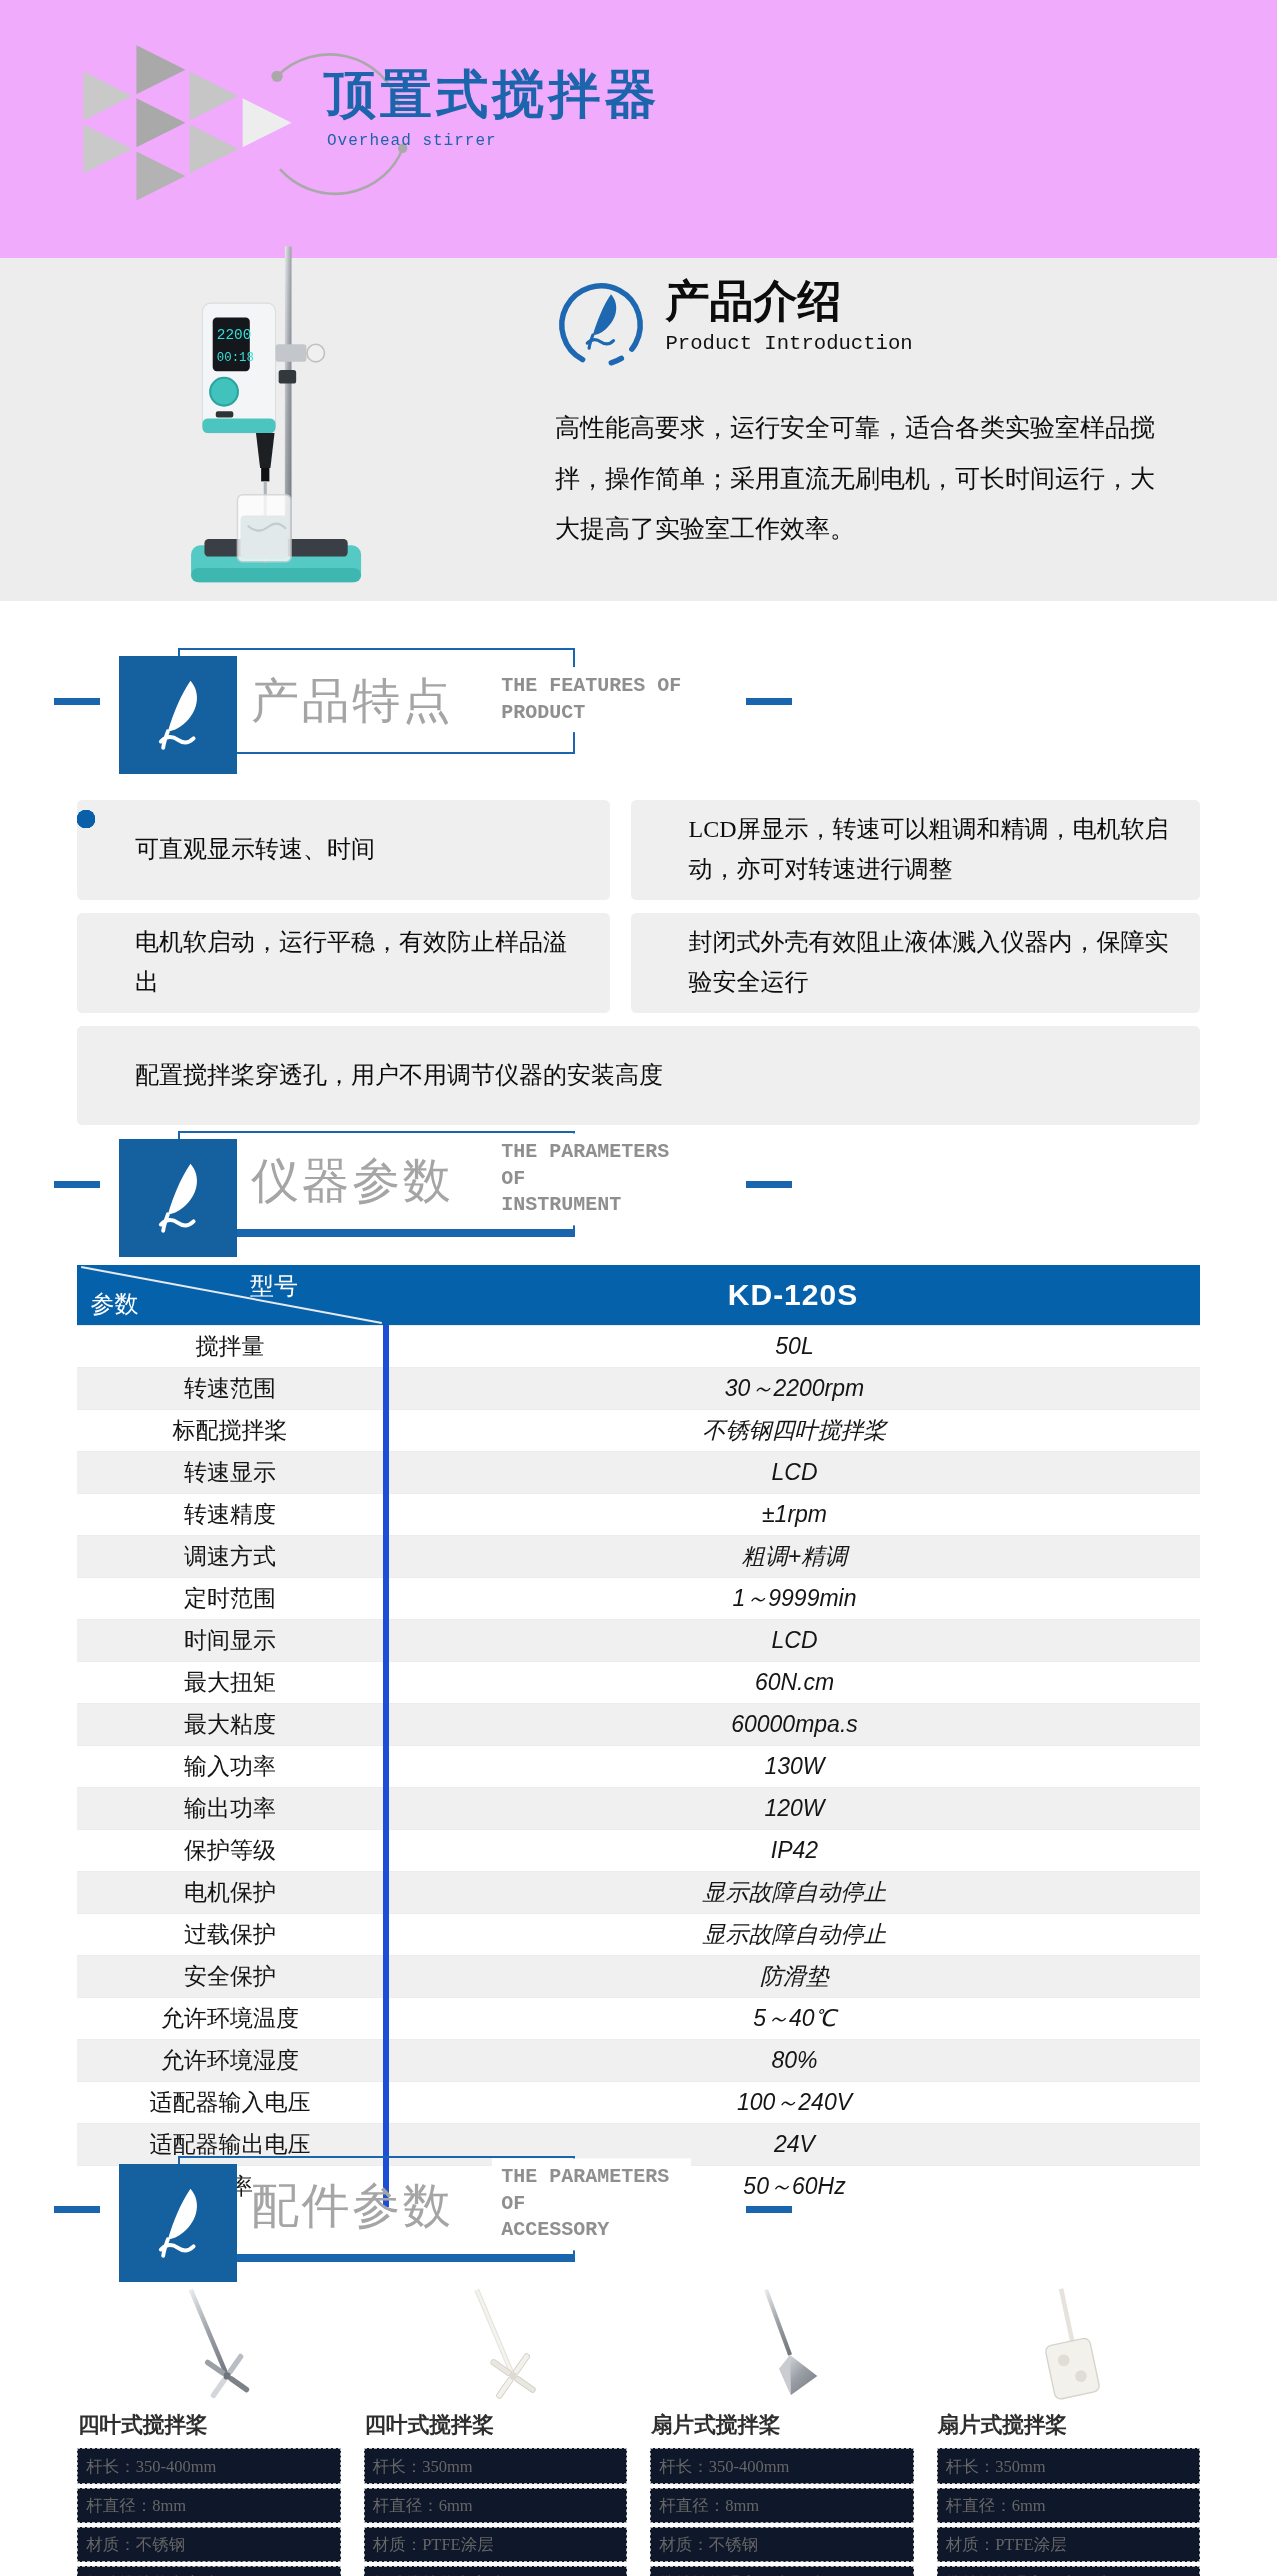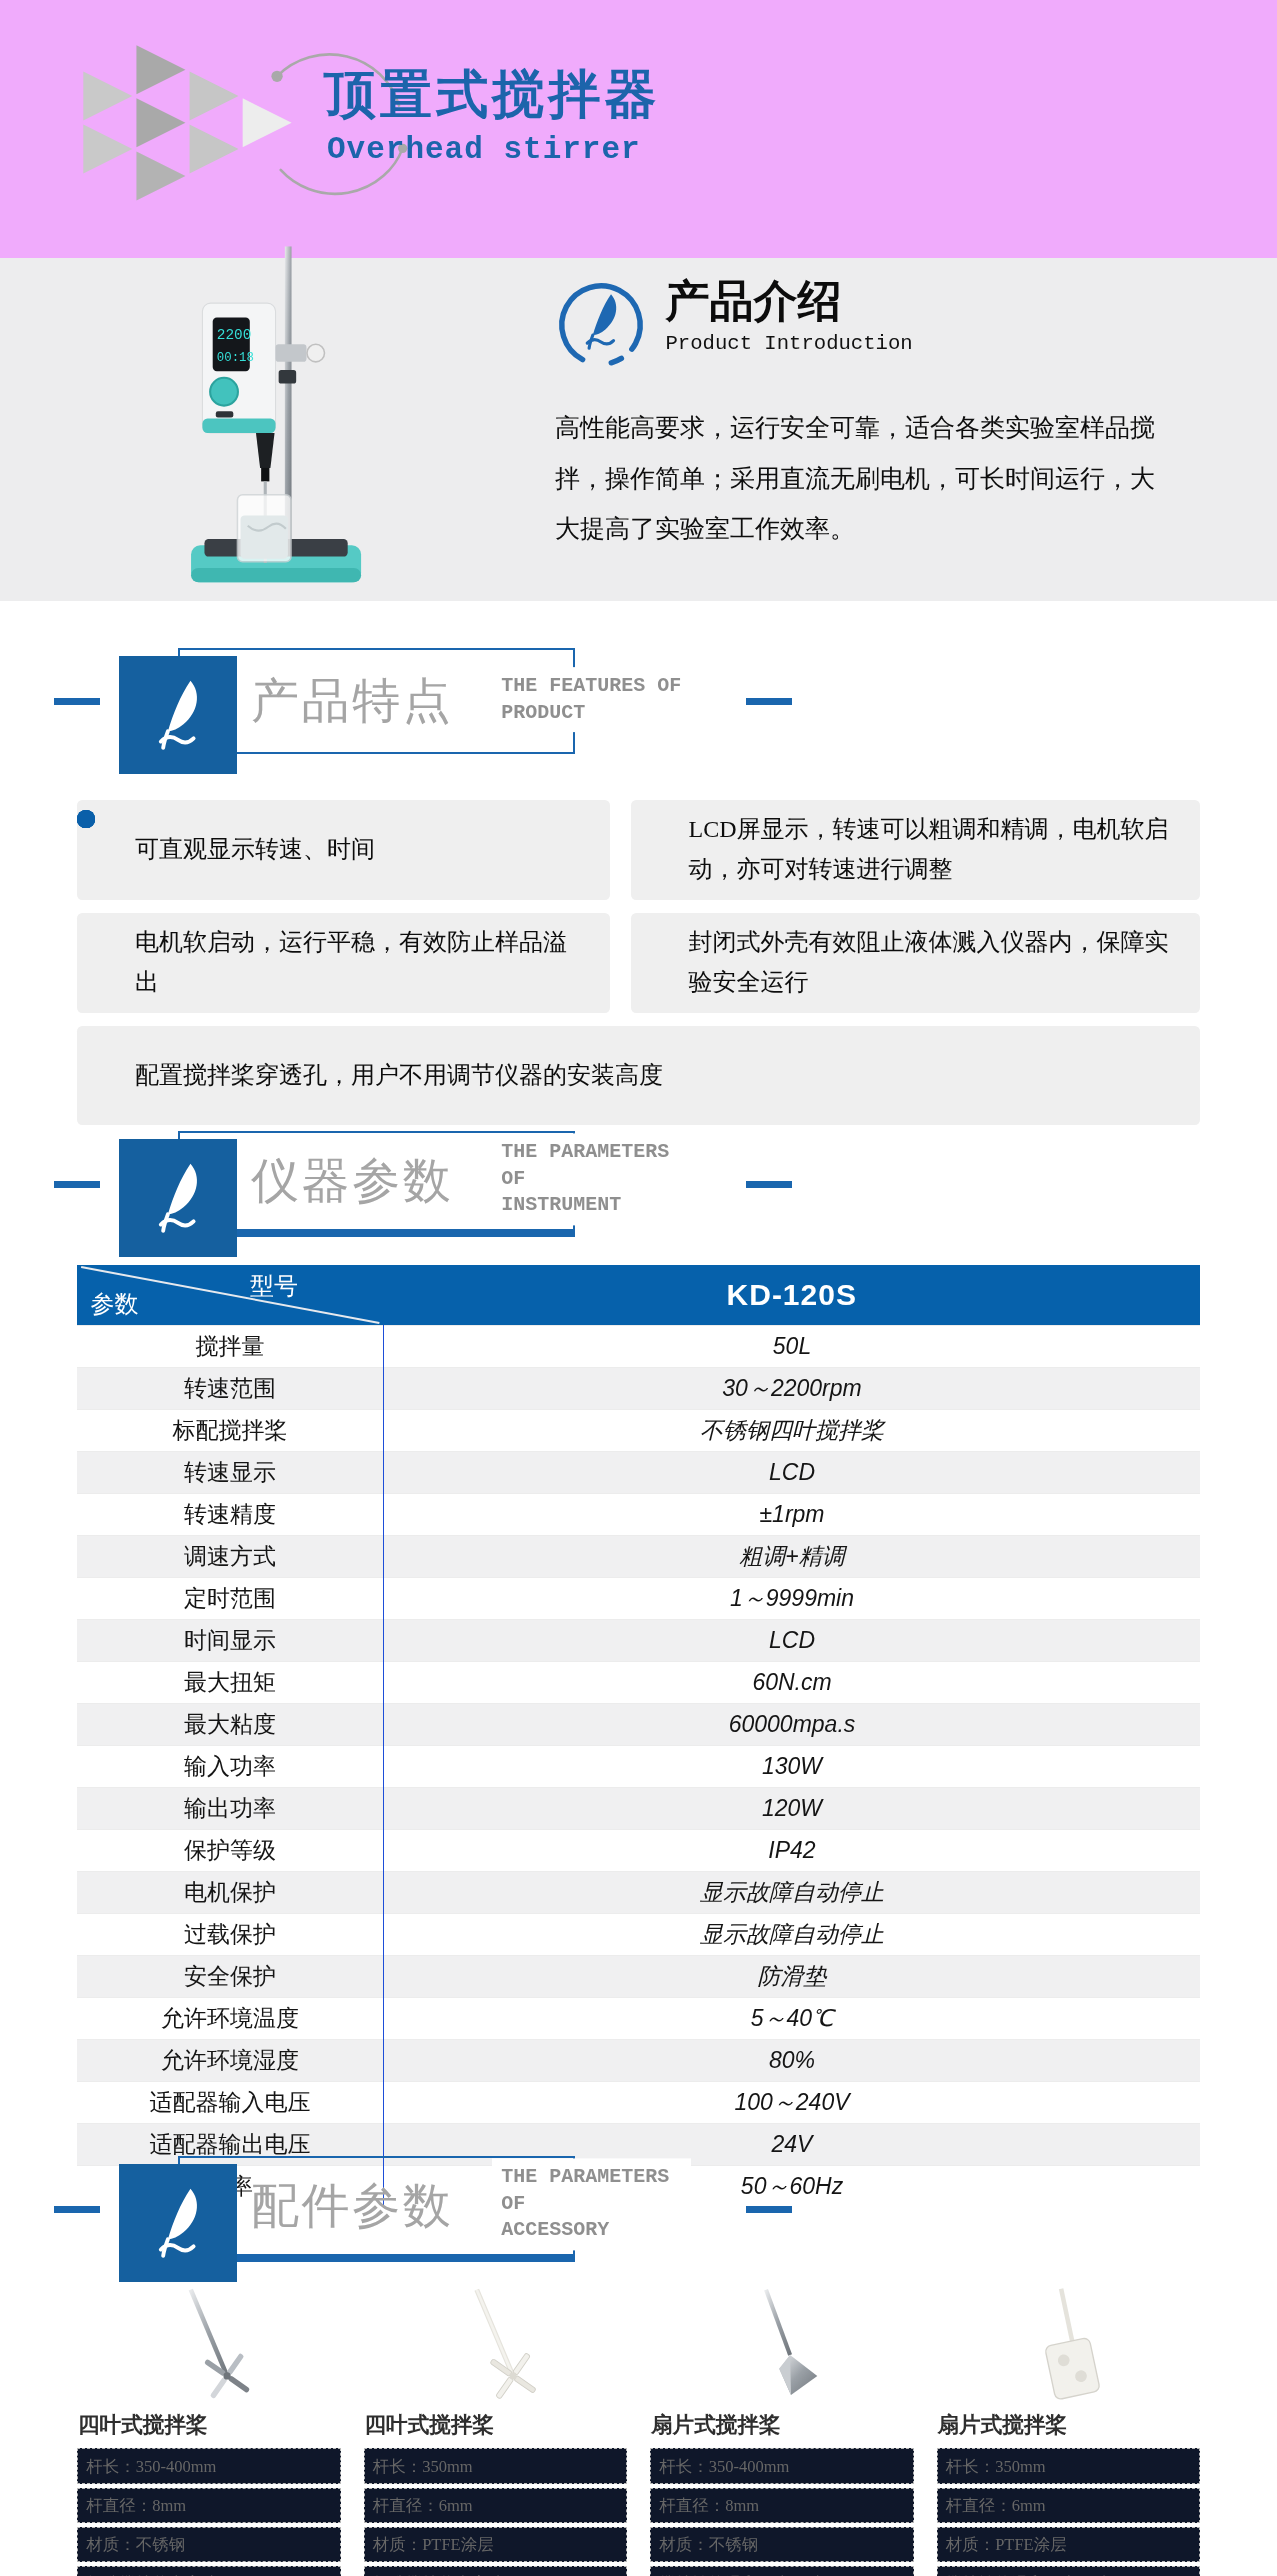--- a/index.html
+++ b/index.html
@@ -6,21 +6,21 @@
   body{font-family:"Liberation Sans",sans-serif;color:#1a1a1a;}
   .page{position:relative;width:1278px;height:2988px;background:#fff;overflow:hidden;}
 
   
   .hero{position:absolute;left:0;top:0;width:1278px;height:258px;background:#f0abfc;}
   .tri-logo{position:absolute;left:77px;top:39px;}
   .arcs{position:absolute;left:247px;top:31px;pointer-events:none;}
   .hero-title{position:absolute;left:324px;top:66px;margin:0;font-family:"Liberation Serif",serif;
               font-weight:bold;font-size:52px;line-height:1.1;color:var(--title-blue,#1c64ab);letter-spacing:4.1px;}
   .hero-sub{position:absolute;left:327px;top:132px;font-family:"Liberation Mono",monospace;
-            font-weight:bold;font-size:31px;color:var(--title-blue,#1c64ab);letter-spacing:1px;}
+            font-weight:normal;font-size:16px;color:var(--title-blue,#1c64ab);letter-spacing:1px;}
 
   
   .intro{position:absolute;left:0;top:258px;width:1278px;height:343px;background:var(--bg-gray,#ededee);}
   .device{position:absolute;left:155px;top:-20.6px;}
   .intro-head{position:absolute;left:554px;top:19.6px;display:flex;gap:17.5px;align-items:flex-start;}
   .quillcircle{width:94px;height:94px;flex:0 0 94px;}
   .intro-cn{font-family:"Liberation Serif",serif;font-weight:600;font-size:44px;line-height:1.1;color:#0c0c0c;}
   .intro-en{margin-top:6.2px;font-family:"Liberation Mono",monospace;font-size:20.6px;color:#111;}
   .intro-body{position:absolute;left:555px;top:145px;width:603px;margin:0;
               font-family:"Liberation Serif",serif;font-size:25px;line-height:2.02;color:#0e0e0e;}
@@ -55,21 +55,21 @@
   .ptable{position:absolute;left:77px;top:1265px;width:1123px;border-collapse:collapse;}
   .ptable thead th{background:var(--table-blue,#0661ab);height:60px;padding:0;}
   .corner{width:304px;position:relative;}
   .corner svg{position:absolute;left:0;top:0;width:100%;height:100%;}
   .corner .ct{position:absolute;top:5.2px;left:173px;font-family:"Liberation Serif",serif;font-weight:normal;font-size:24px;color:#fff;}
   .corner .cb{position:absolute;bottom:5.2px;left:13.4px;font-family:"Liberation Serif",serif;font-weight:normal;font-size:24px;color:#fff;}
   .model{font-size:30px;font-weight:bold;color:#fff;text-align:center;letter-spacing:1px;}
   .ptable tbody tr{border-top:0.5px solid #ececec;}
   .ptable tbody tr:nth-child(even){background:var(--row-alt,#f0f0f1);}
   .ptable tbody td{height:39px;text-align:center;font-size:23px;color:#151515;}
-  .ptable td.lbl{width:304px;border-right:1px solid #1d4ed8;font-family:"Liberation Serif",serif;}
+  .ptable td.lbl{width:304px;border-right:6px solid #1d4ed8;font-family:"Liberation Serif",serif;}
   .ptable td.val{font-family:"Liberation Sans",sans-serif;font-style:italic;}
 
   
   .acc-row{position:absolute;left:77px;width:1123px;display:grid;grid-template-columns:repeat(4,1fr);gap:0 23px;}
   .acc-row.r1{top:2287px;}
   .acc-img{height:118px;display:flex;align-items:flex-end;justify-content:center;}
   .acc-img svg{height:100%;}
   .acc-name{font-size:21.6px;font-weight:bold;color:#2e2e2e;margin:5.2px 1px 9.3px;}
   .spec{background:#0f172a;border:1px dashed #b9b9b9;margin-bottom:3.6px;padding:5.2px 8.2px;
         font-size:16.5px;line-height:1.4;color:#666;font-family:Liberation Serif, serif;}

